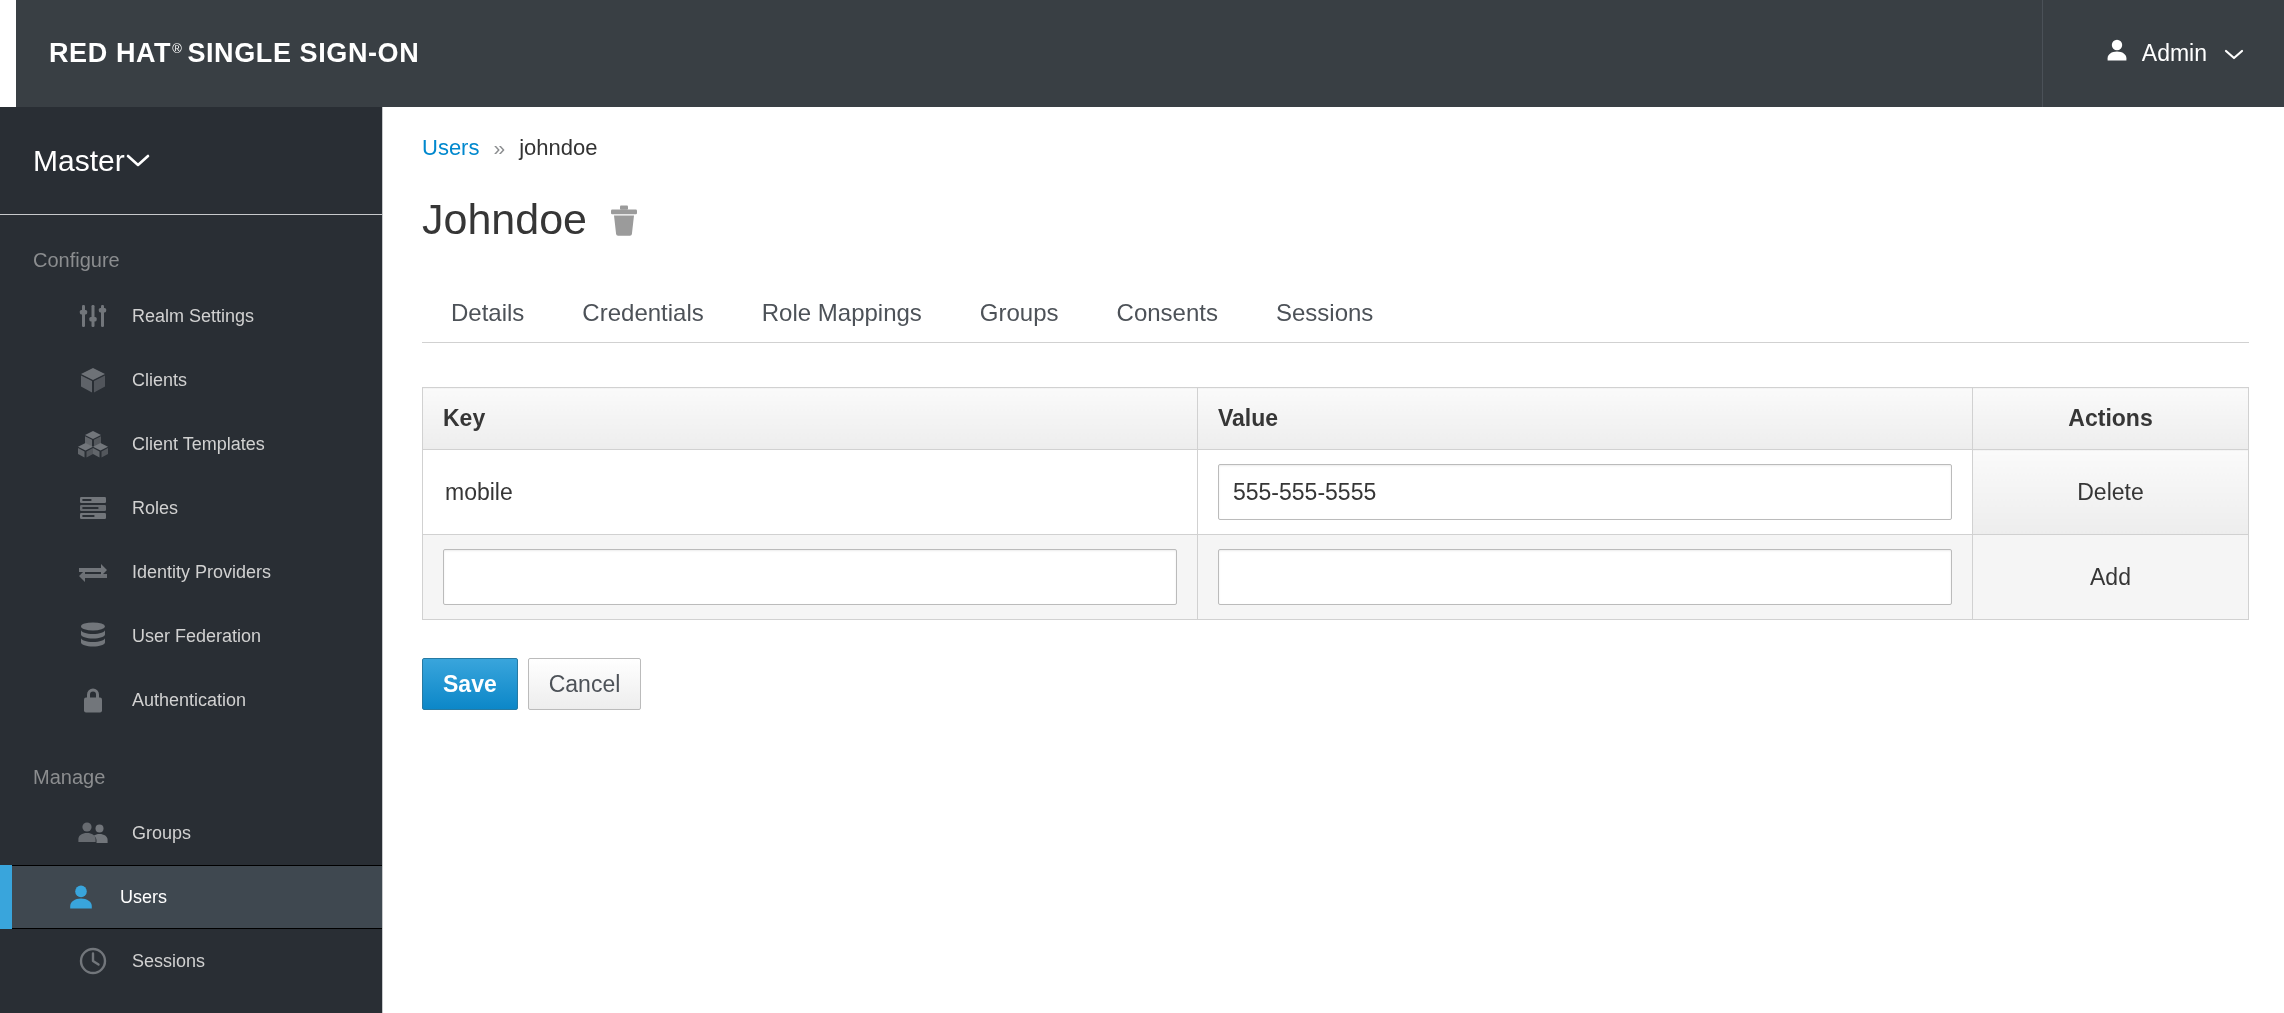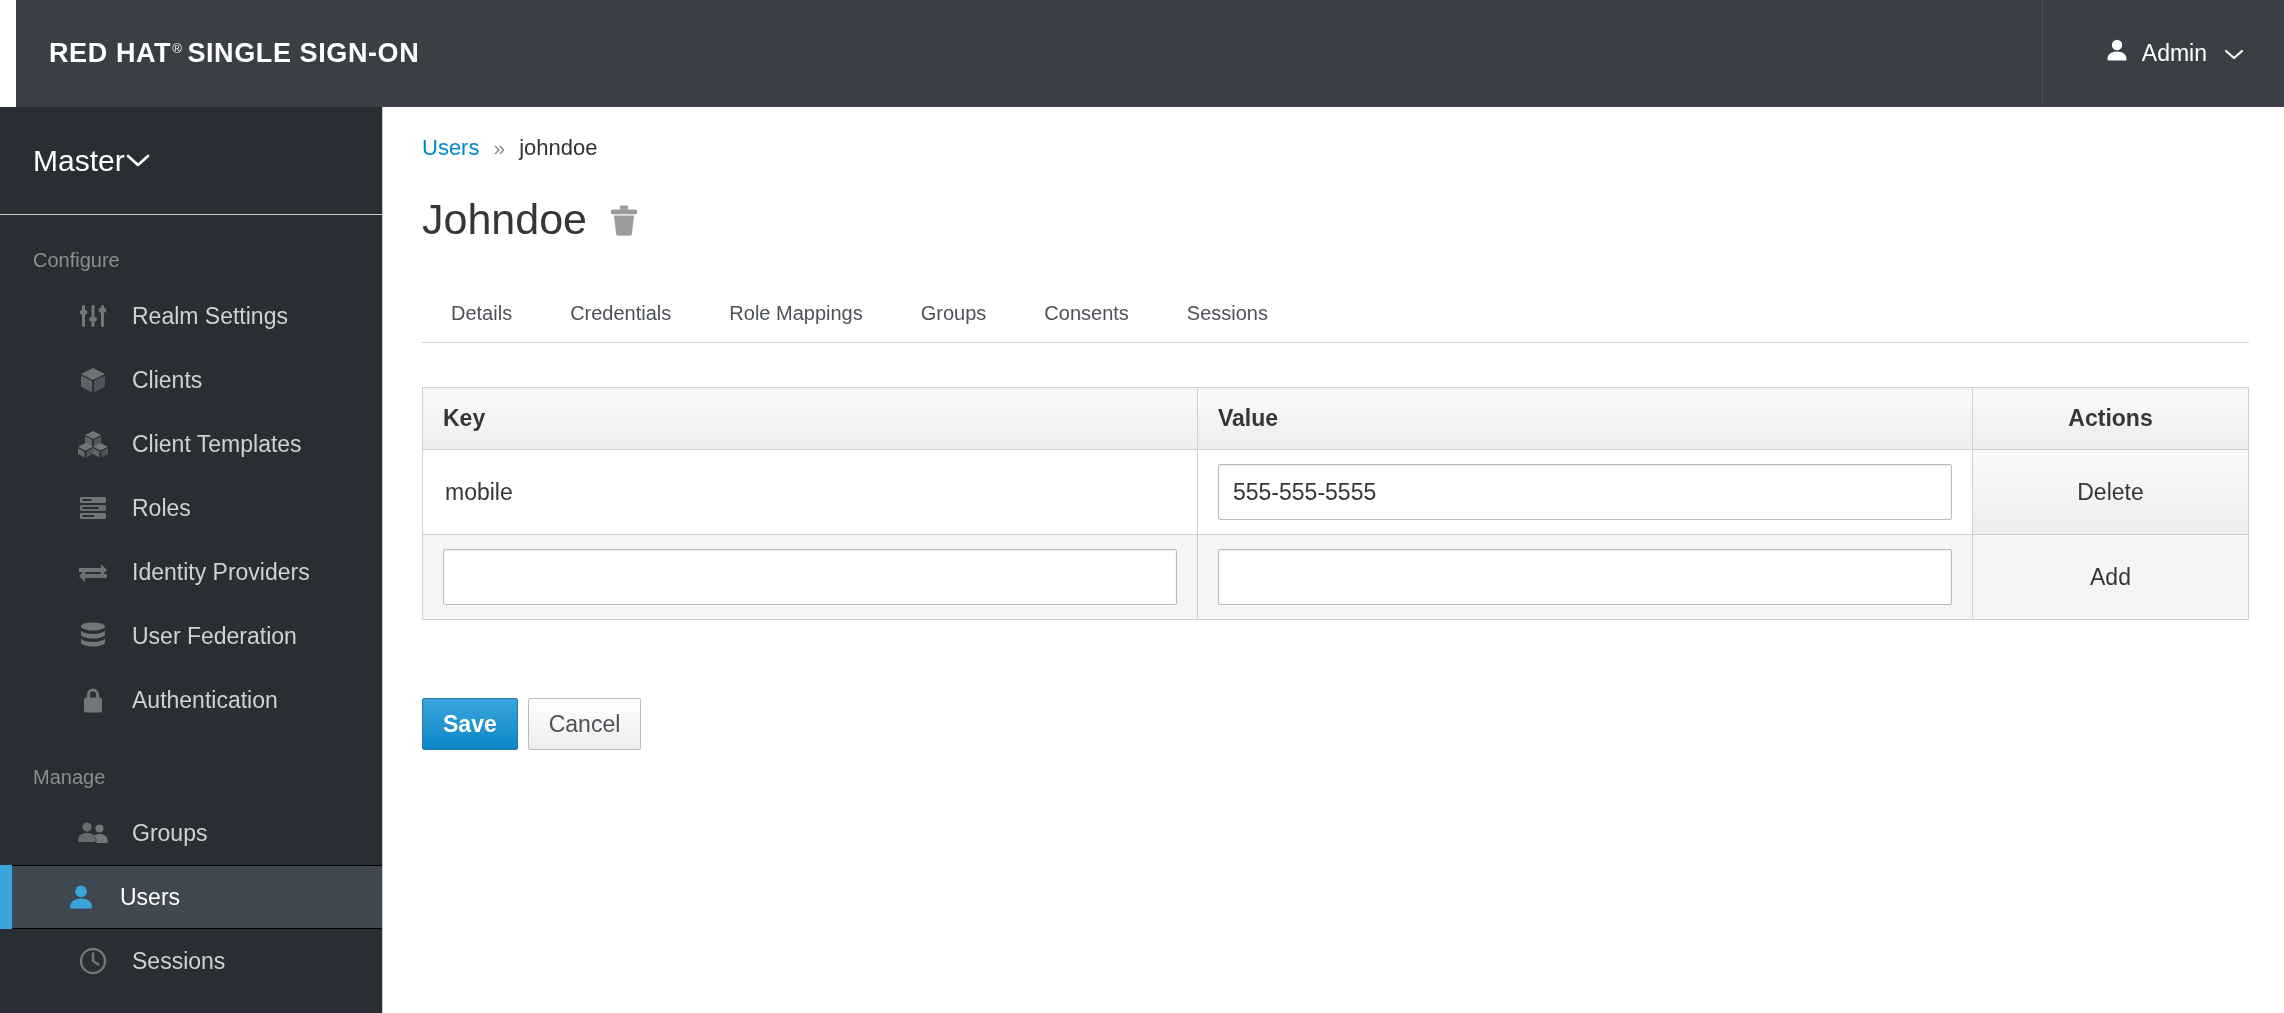--- a/index.html
+++ b/index.html
@@ -95,21 +95,21 @@
     color: #8b8d8f;
     font-size: 20px;
     padding: 34px 0 12px 33px;
   }
   .nav-item {
     display: flex;
     align-items: center;
     height: 64px;
     padding-left: 64px;
     color: #d1d1d1;
-    font-size: 23px;
+    font-size: 18px;
     cursor: pointer;
     border-left: 12px solid transparent;
     position: relative;
   }
   .nav-item .nav-icon {
     width: 34px;
     margin-right: 22px;
     display: flex;
     align-items: center;
     justify-content: center;
@@ -163,21 +163,21 @@
   
   .tabs {
     margin: 40px 0 0 38px;
     width: 1827px;
     display: flex;
     align-items: flex-end;
     border-bottom: 1px solid #d1d1d1;
     height: 62px;
   }
   .tab {
-    font-size: 20px;
+    font-size: 24px;
     color: #4d5258;
     padding: 0 28px;
     height: 60px;
     line-height: 58px;
     cursor: pointer;
     border: 1px solid transparent;
     position: relative;
     top: 1px;
   }
   .tab.active {
@@ -249,21 +249,20 @@
     gap: 10px;
   }
   .btn {
     font-size: 23px;
     padding: 0 20px;
     height: 52px;
     line-height: 50px;
     border-radius: 2px;
     cursor: pointer;
     font-family: "Liberation Sans", sans-serif;
-    margin-top: 40px;
   }
   .btn-primary {
     background: linear-gradient(to bottom, #39a5dc 0%, #0c87c8 100%);
     border: 1px solid #267aa3;
     color: #ffffff;
     font-weight: bold;
   }
   .btn-default {
     background: linear-gradient(to bottom, #ffffff 0%, #ededed 100%);
     border: 1px solid #bbbbbb;

